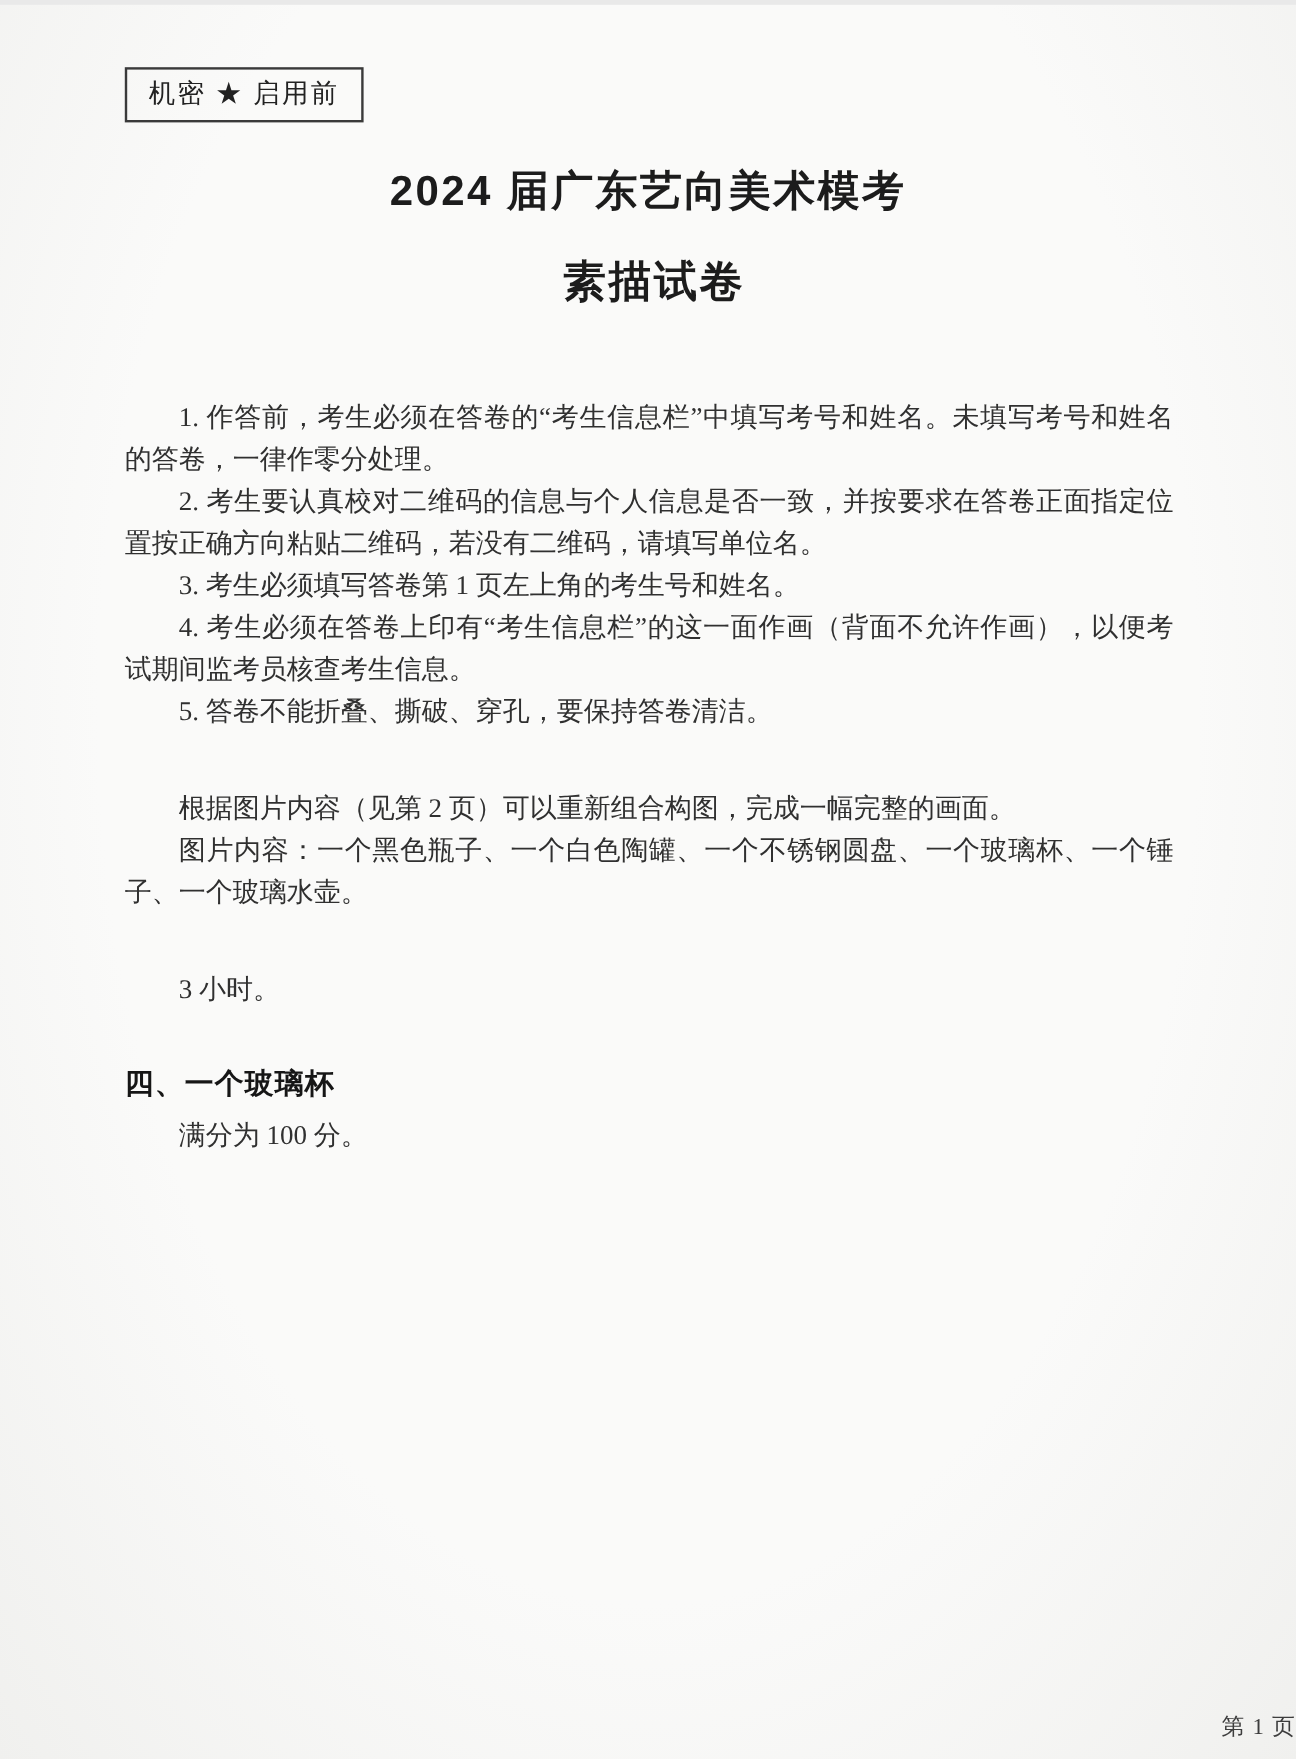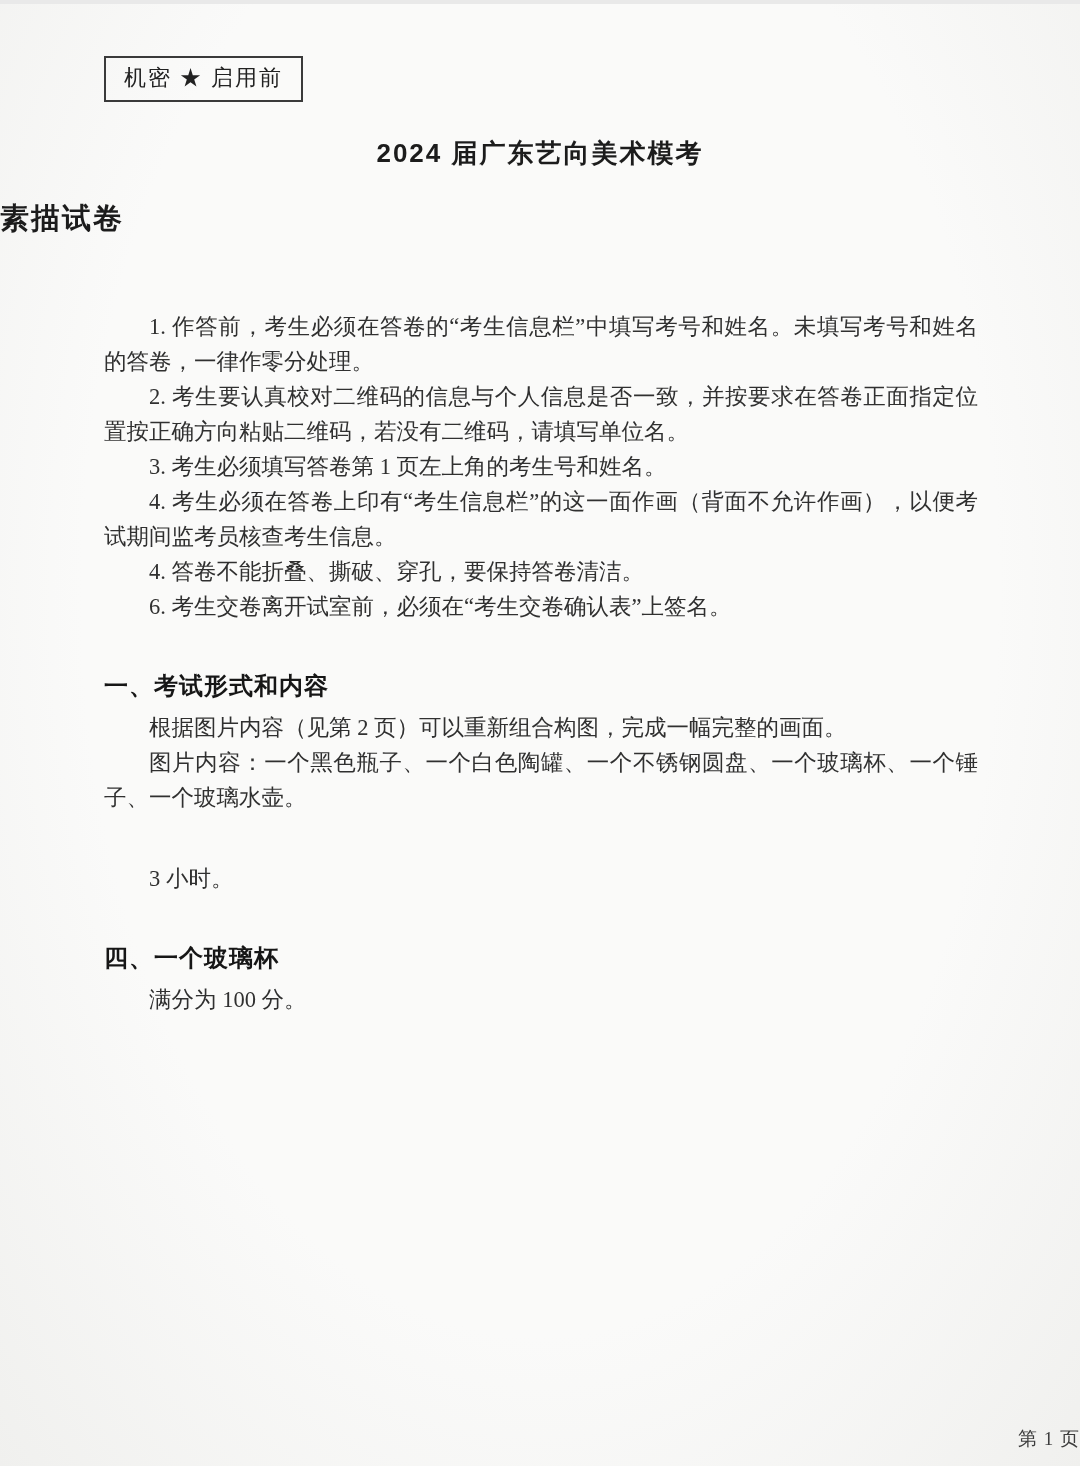--- a/index.html
+++ b/index.html
@@ -26,31 +26,33 @@
     font-size: 22px;
     letter-spacing: 2px;
     color: #222;
     background: transparent;
   }
   .doc-title {
     margin: 34px 0 0 0;
     text-align: center;
     font-family: "Liberation Sans", "DejaVu Sans", sans-serif;
     font-weight: 700;
-    font-size: 26px;
+    font-size: 35px;
     letter-spacing: 2px;
     color: #1c1c1c;
   }
   .doc-subtitle {
     margin: 28px 0 0 0;
+    text-align: center;
     font-family: "Liberation Sans", "DejaVu Sans", sans-serif;
     font-weight: 700;
-    font-size: 29px;
+    font-size: 36px;
     letter-spacing: 2px;
     color: #1c1c1c;
+    padding-left: 10px;
   }
   .content {
     padding: 0 102px 0 104px;
     font-family: "Liberation Serif", "DejaVu Serif", serif;
     font-size: 22.5px;
     line-height: 35px;
     color: #303030;
   }
   .notice-block {
     margin-top: 70px;
@@ -98,26 +100,24 @@
 
   <h2 class="doc-subtitle">素描试卷</h2>
 
   <div class="content">
 
     <div class="notice-block">
       <p class="para">1. 作答前，考生必须在答卷的“考生信息栏”中填写考号和姓名。未填写考号和姓名的答卷，一律作零分处理。</p>
       <p class="para">2. 考生要认真校对二维码的信息与个人信息是否一致，并按要求在答卷正面指定位置按正确方向粘贴二维码，若没有二维码，请填写单位名。</p>
       <p class="para">3. 考生必须填写答卷第 1 页左上角的考生号和姓名。</p>
       <p class="para">4. 考生必须在答卷上印有“考生信息栏”的这一面作画（背面不允许作画），以便考试期间监考员核查考生信息。</p>
-      <p class="para">4. 答卷不能折叠、撕破、穿孔，要保持答卷清洁。</p>
-      <p class="para">6. 考生交卷离开试室前，必须在“考生交卷确认表”上签名。</p>
+      <p class="para">5. 答卷不能折叠、撕破、穿孔，要保持答卷清洁。</p>
     </div>
 
     <div class="section">
-      <div class="block-heading">一、考试形式和内容</div>
       <p class="para">根据图片内容（见第 2 页）可以重新组合构图，完成一幅完整的画面。</p>
       <p class="para">图片内容：一个黑色瓶子、一个白色陶罐、一个不锈钢圆盘、一个玻璃杯、一个锤子、一个玻璃水壶。</p>
     </div>
 
 
     <div class="section">
       <p class="para">3 小时。</p>
     </div>
 
     <div class="section">

